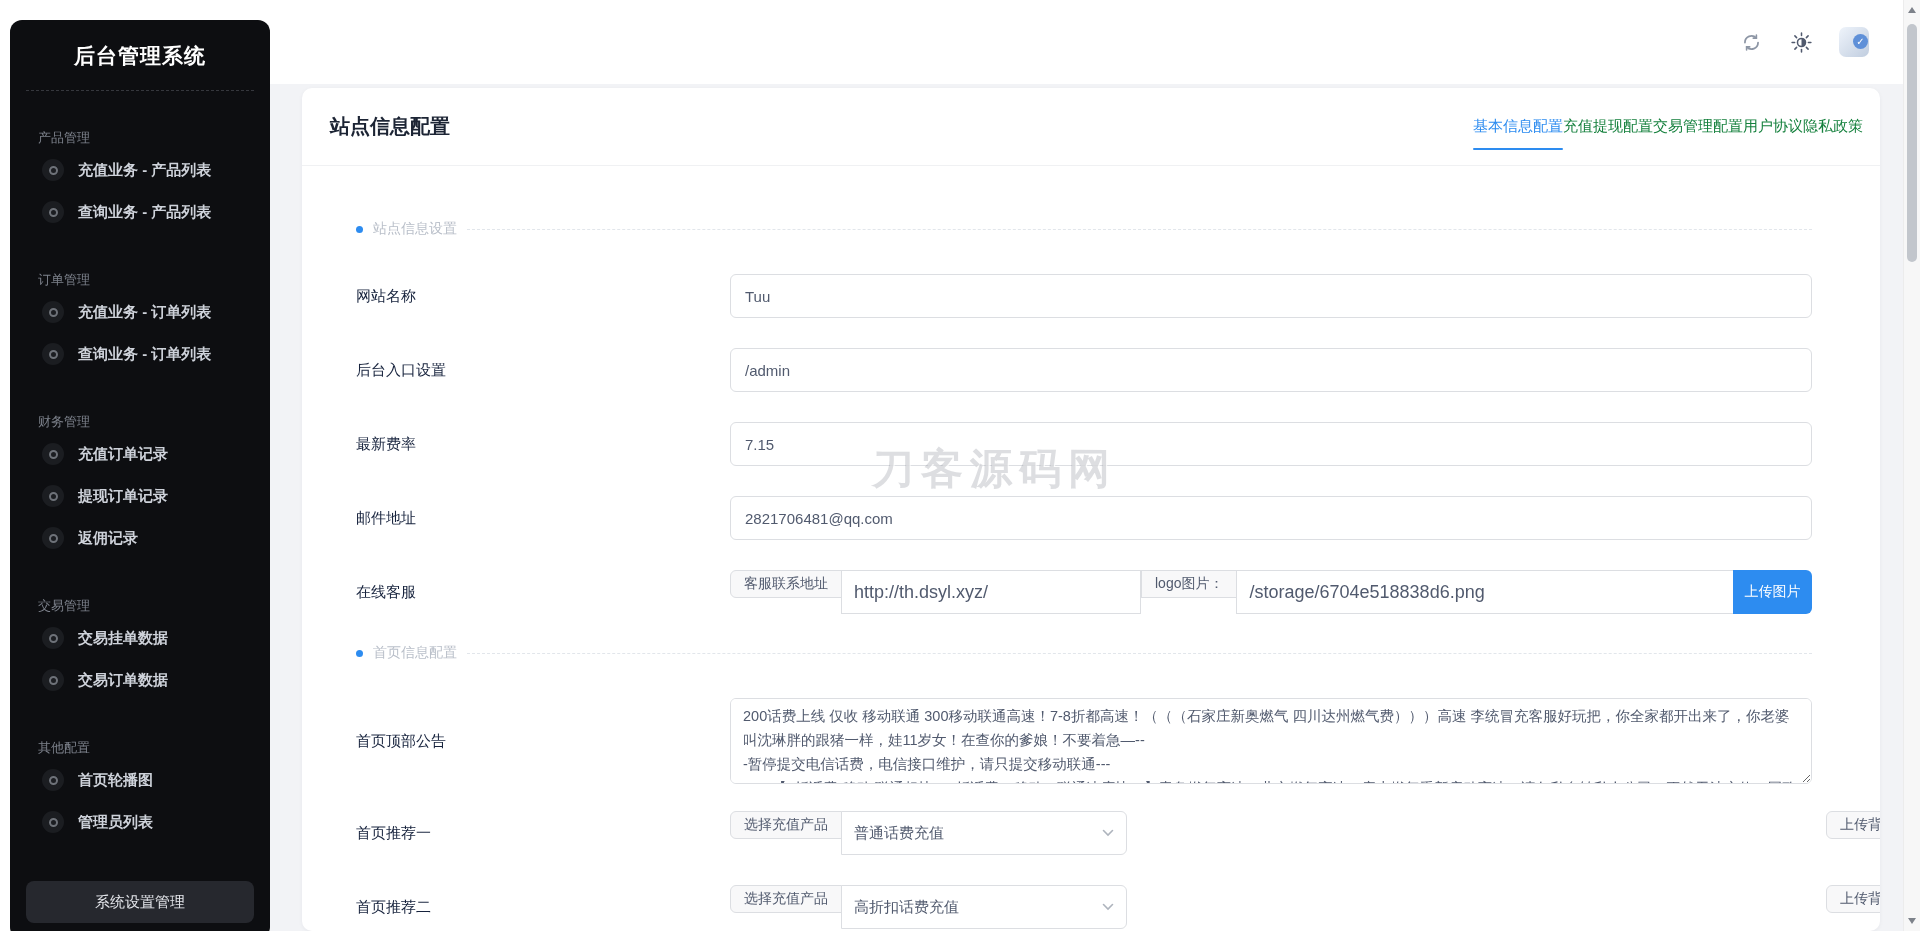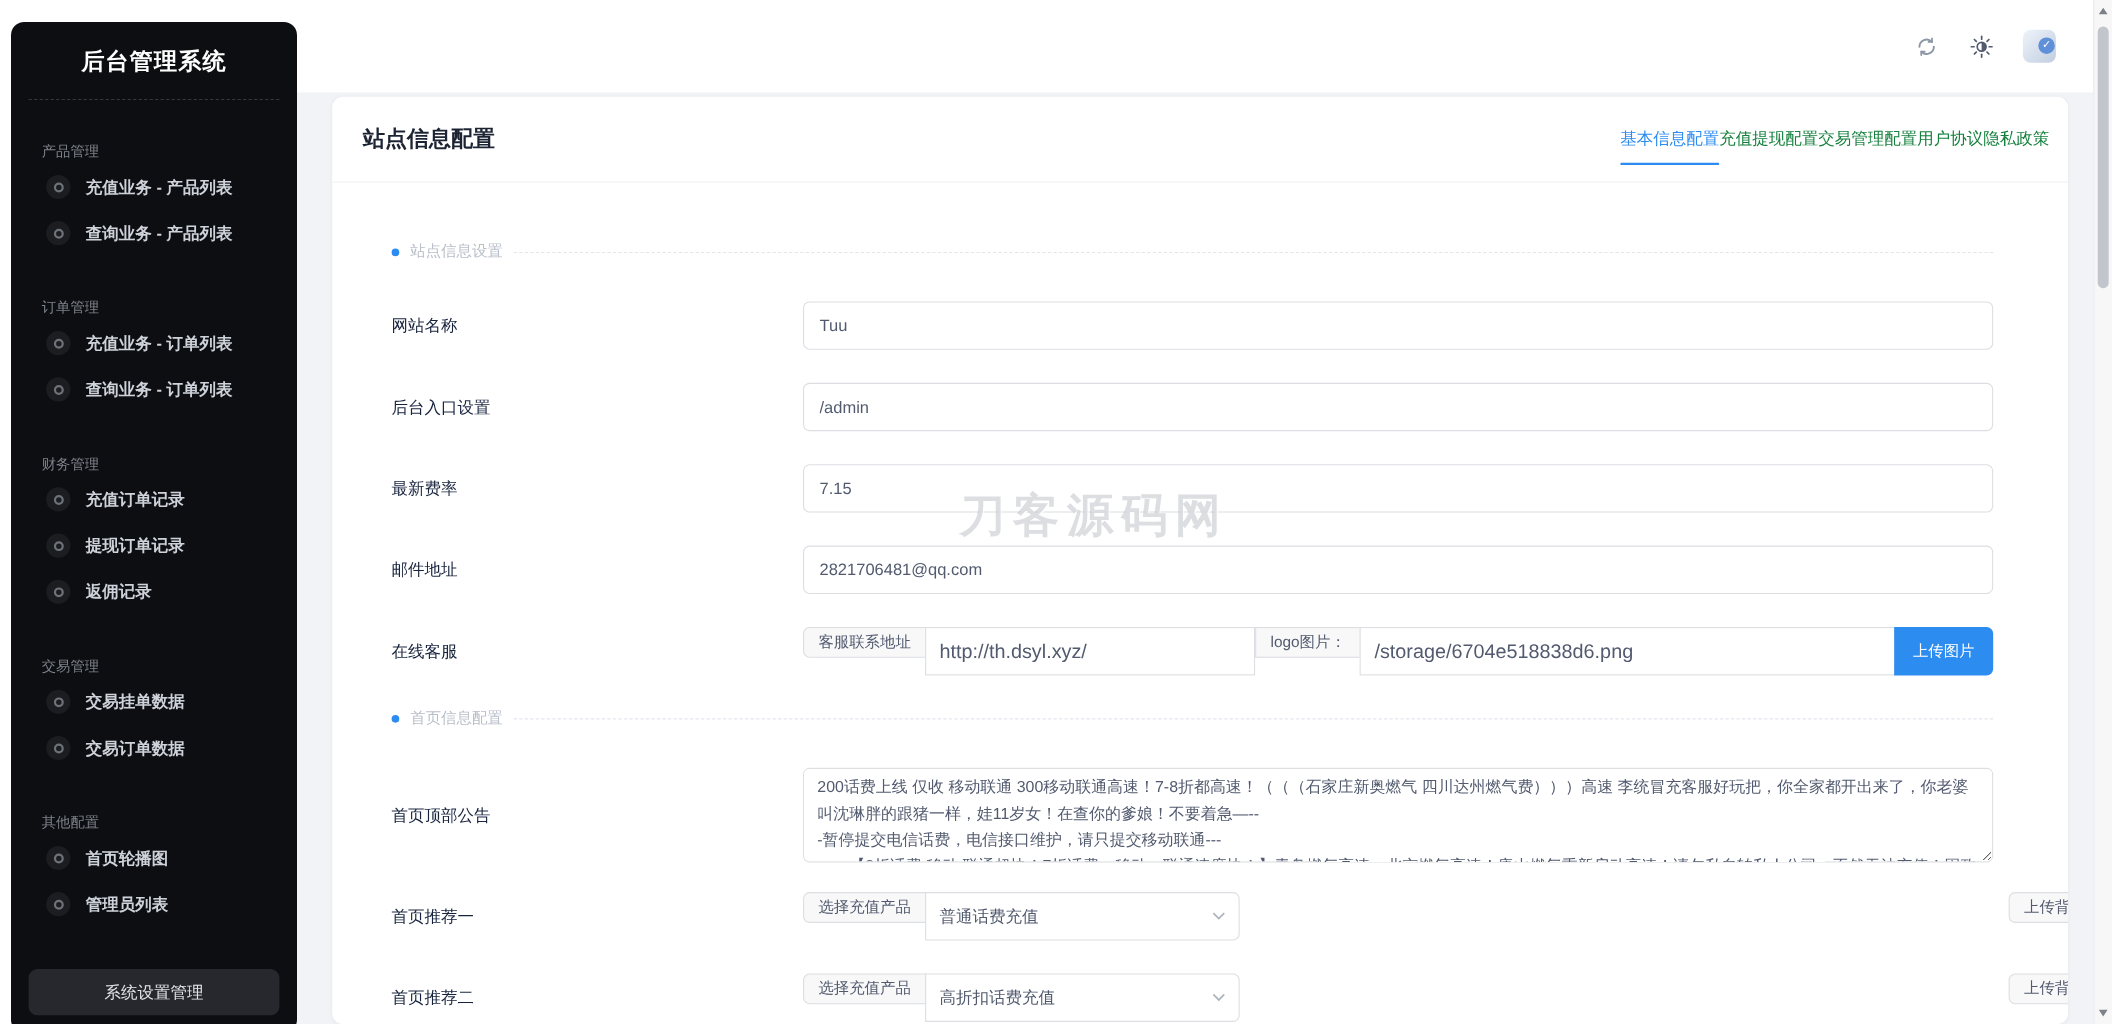--- a/index.html
+++ b/index.html
@@ -67,21 +67,21 @@
   .input-group { display: flex; width: 100%; }
   .addon {
     background: #f8f8f9; border: 1px solid #dcdee2; color: #515a6e; font-size: 14px;
     display: flex; align-items: center; padding: 0 13px; white-space: nowrap; height: 28px;
   }
   .addon.first { border-radius: 6px 0 0 6px; }
   .ig-input { height: 44px; border: 1px solid #dcdee2; margin-left: -1px; padding: 0 12px; font-size: 18px; color: #515a6e; outline: none; background:#fff; font-family: inherit; }
   .svc-url { width: 300px; }
   .grow { flex: 1; min-width: 0; }
   .upload-btn {
-    width: 90px; height: 44px; margin-left: -1px; border: none; border-radius: 0 6px 6px 0;
+    width: 79px; height: 44px; margin-left: -1px; border: none; border-radius: 0 6px 6px 0;
     background: #2d8cf0; color: #ffffff; font-size: 14px; cursor: pointer; flex: none; font-family: inherit;
   }
   .select-box {
     width: 286px; height: 44px; border: 1px solid #dcdee2; border-radius: 0 6px 6px 0; margin-left: -1px;
     display: flex; align-items: center; justify-content: space-between; padding: 0 12px;
     color: #515a6e; font-size: 15px; cursor: pointer; background: #fff; flex: none;
   }
   .group-gap { width: 14px; flex: none; }
   .g2 { flex: 1; display: flex; }
 

